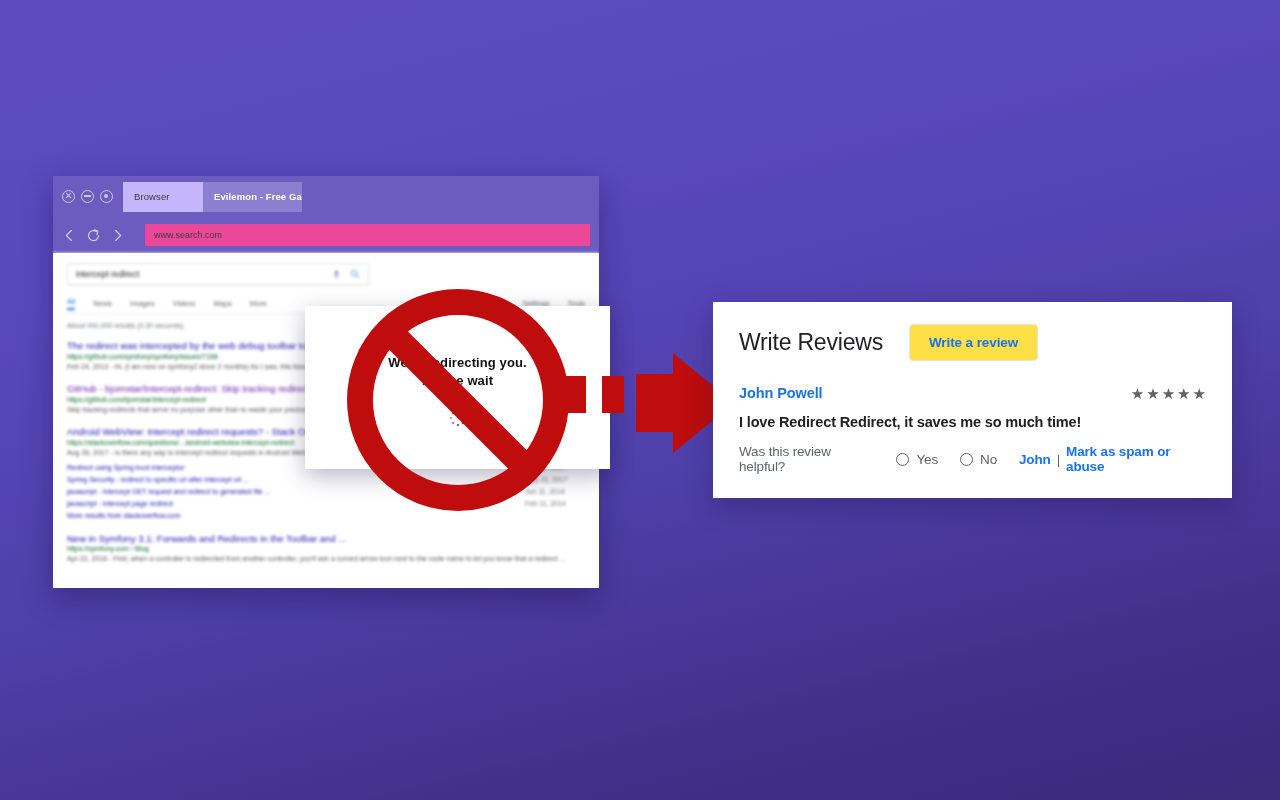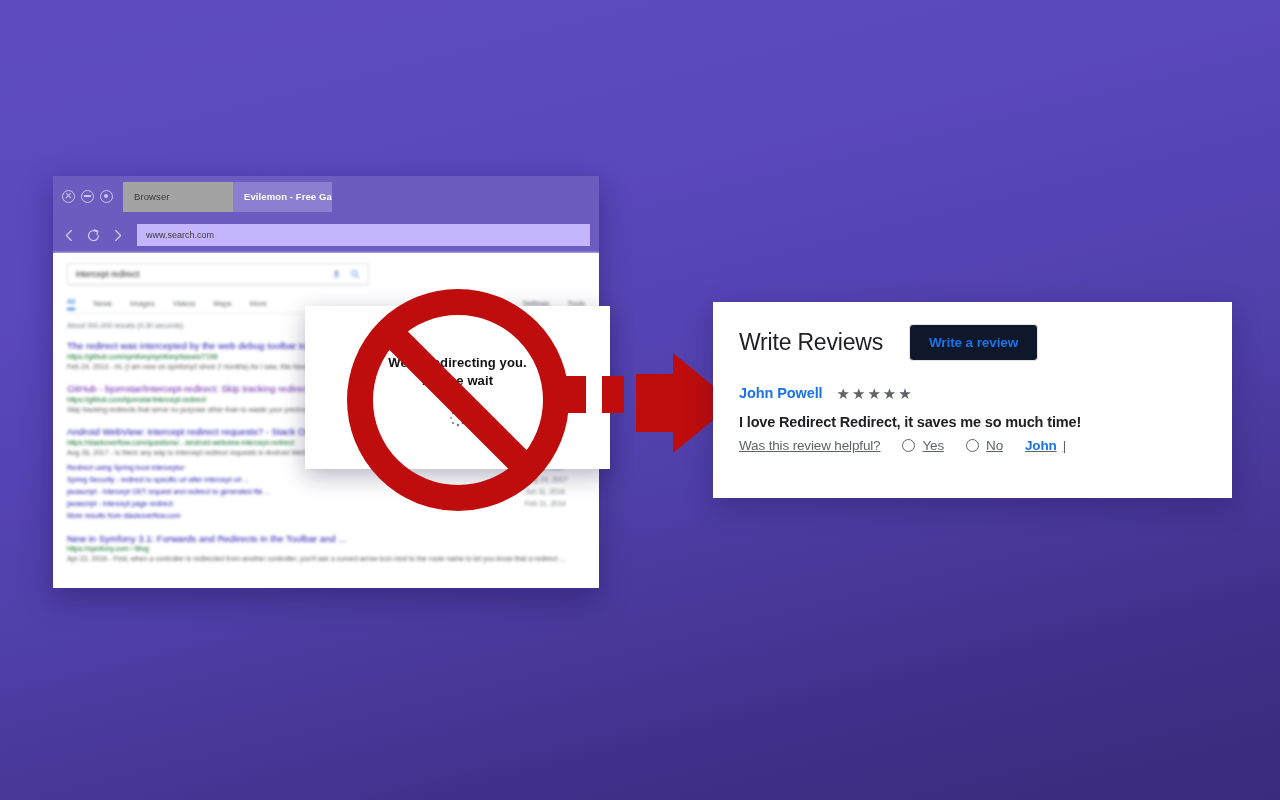--- a/index.html
+++ b/index.html
@@ -79,23 +79,23 @@
     display: flex;
     align-items: center;
     padding: 0 11px;
     box-sizing: border-box;
     font-size: 9.5px;
     letter-spacing: 0.1px;
     white-space: nowrap;
     overflow: hidden;
   }
   .tab-active {
-    background: #a3a3a3;
+    background: #c4b5fd;
     color: #3a3a3a;
-    width: 110px;
+    width: 80px;
   }
   .tab-inactive {
     background: #8d7fcf;
     color: #ffffff;
     font-weight: bold;
     width: 99px;
   }
 
   .chrome-navbar {
     height: 36px;
@@ -110,28 +110,28 @@
     width: 15px;
     height: 15px;
     flex: 0 0 auto;
     opacity: 0.85;
   }
   .nav-ico svg { display: block; }
 
   .urlbar {
     flex: 1;
     height: 22px;
-    background: #c4b5fd;
+    background: #ec4899;
     display: flex;
     align-items: center;
     padding: 0 9px;
     box-sizing: border-box;
     font-size: 9px;
     color: #3c3c3c;
-    margin-left: 3px;
+    margin-left: 11px;
   }
 
   
   .page {
     position: relative;
     height: 335px;
     background: #ffffff;
     filter: blur(1.35px);
     overflow: hidden;
   }
@@ -275,61 +275,60 @@
     gap: 26px;
   }
   .rev-title {
     font-size: 23px;
     color: #202124;
     letter-spacing: -0.2px;
   }
   .write-review-btn {
     border: 1px solid #e4e4e4;
     border-radius: 4px;
-    background: #0f172a;
+    background: #fde047;
     color: #1a73e8;
     font-size: 13.5px;
     font-weight: bold;
     padding: 10px 19px;
     cursor: pointer;
     font-family: "Liberation Sans", sans-serif;
     letter-spacing: -0.1px;
   }
 
   .rev-body { margin-top: 24px; }
 
   .rev-author-row {
     display: flex;
     align-items: center;
-    gap: 14px;
+    justify-content: space-between;
   }
   .rev-author {
     font-size: 14.5px;
     font-weight: bold;
     color: #1a73e8;
     letter-spacing: -0.1px;
   }
   .stars { display: flex; gap: 2px; color: #5f6368; font-size: 15px; line-height: 1; }
 
   .rev-text {
     margin-top: 13px;
     font-size: 14.5px;
     font-weight: bold;
     color: #202124;
     letter-spacing: -0.15px;
   }
 
   .rev-actions {
-    margin-top: 8px;
+    margin-top: 14px;
     display: flex;
     align-items: center;
     font-size: 13.5px;
     color: #5f6368;
     letter-spacing: -0.15px;
-    text-decoration: underline;
   }
   .rev-actions .helpful-label { margin-right: 22px; }
   .radio-opt {
     display: flex;
     align-items: center;
     gap: 7px;
     margin-right: 22px;
     cursor: pointer;
     justify-content: space-between;
   }
@@ -536,17 +535,18 @@
         <span class="radio-opt">
           <span class="radio-circle"></span>
           <span>Yes</span>
         </span>
         <span class="radio-opt">
           <span class="radio-circle"></span>
           <span>No</span>
         </span>
         <span class="rev-link">John</span>
         <span class="rev-sep">|</span>
+        <span class="rev-link">Mark as spam or abuse</span>
       </div>
     </div>
   </div>
 
 </div>
 
 </body></html>

